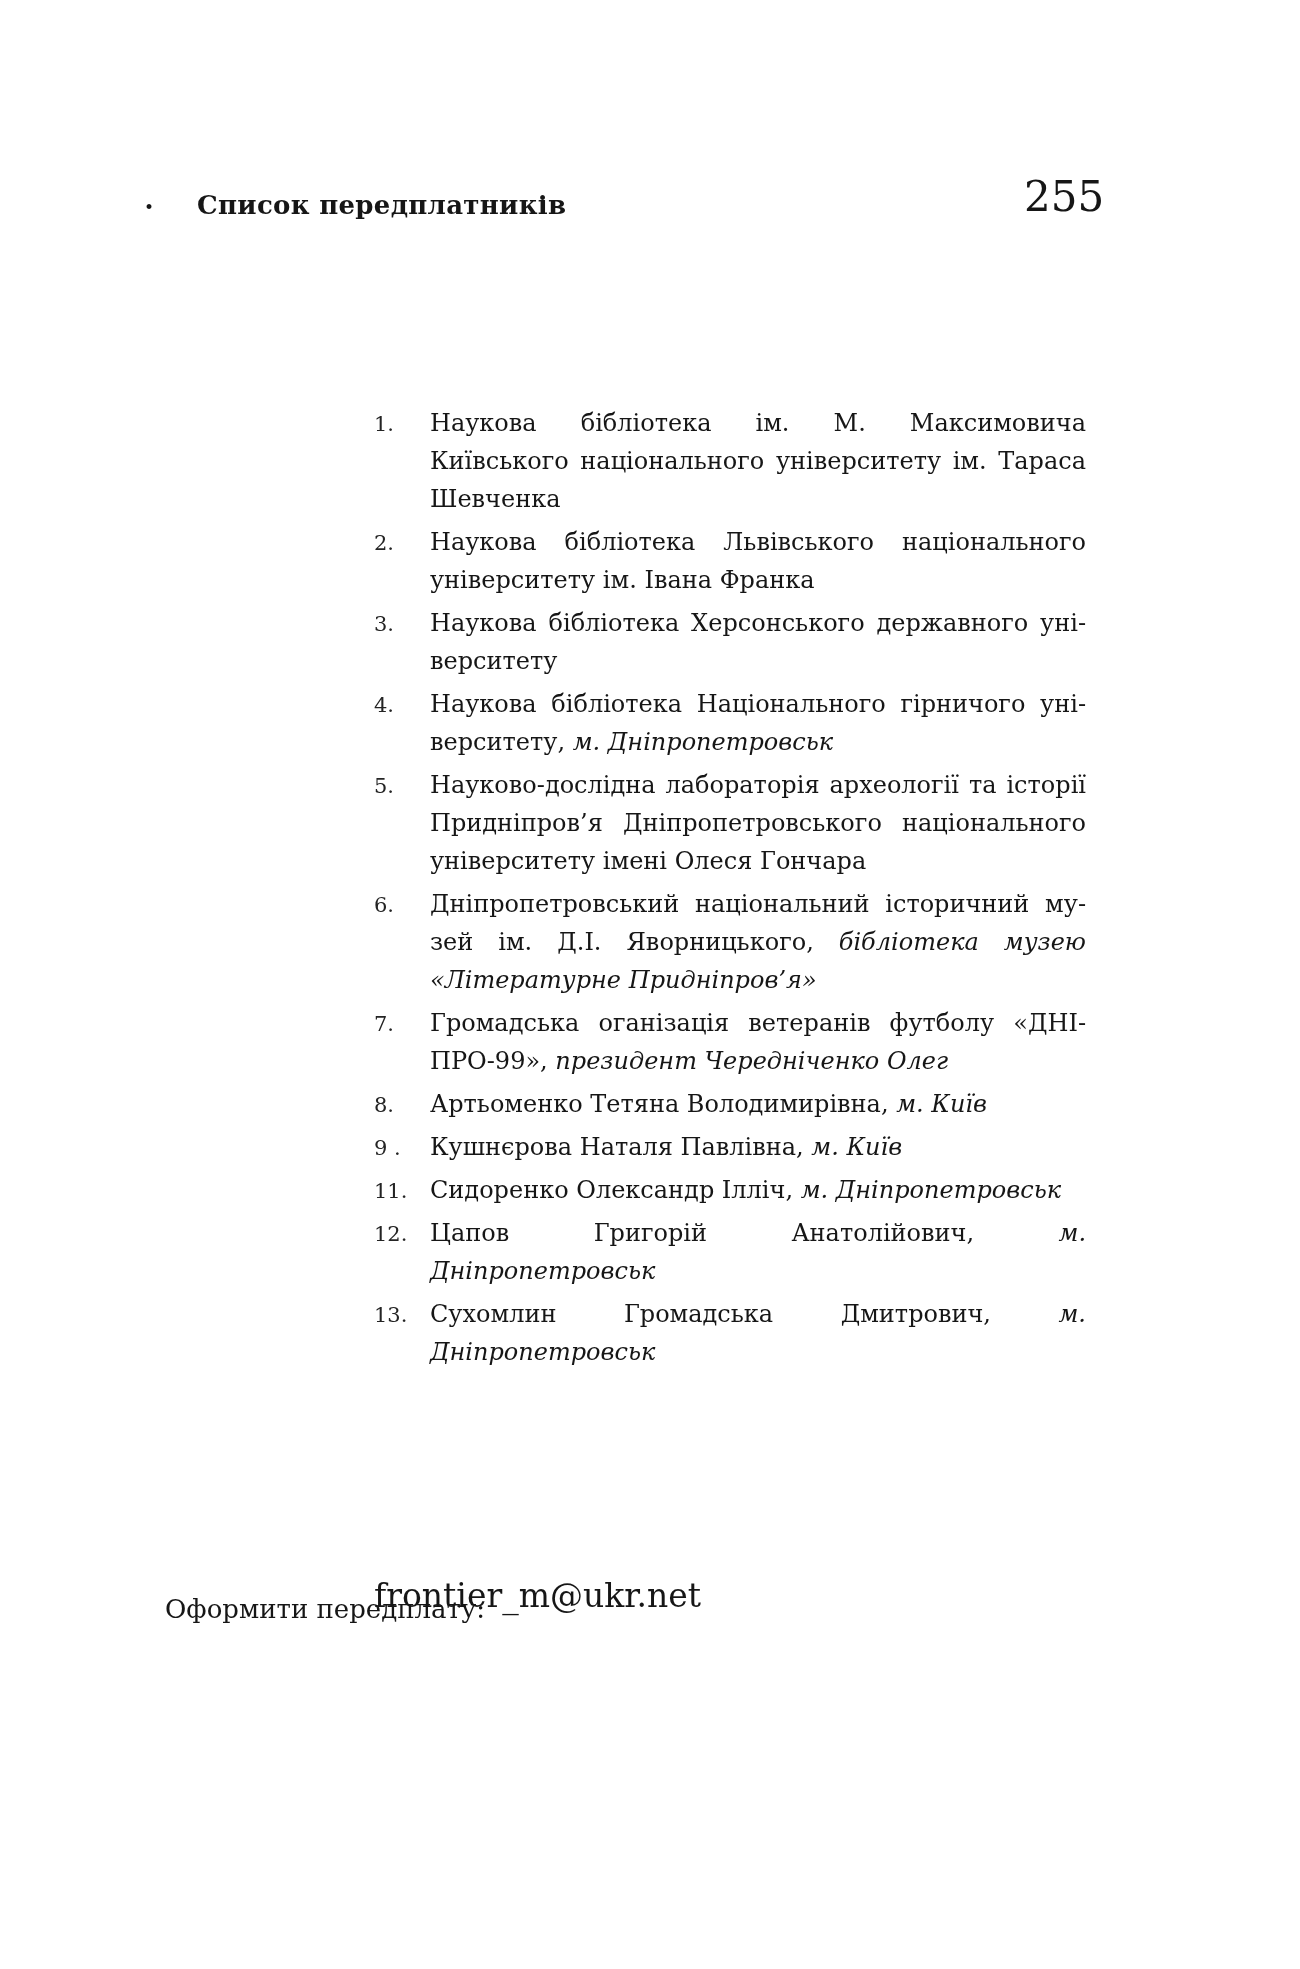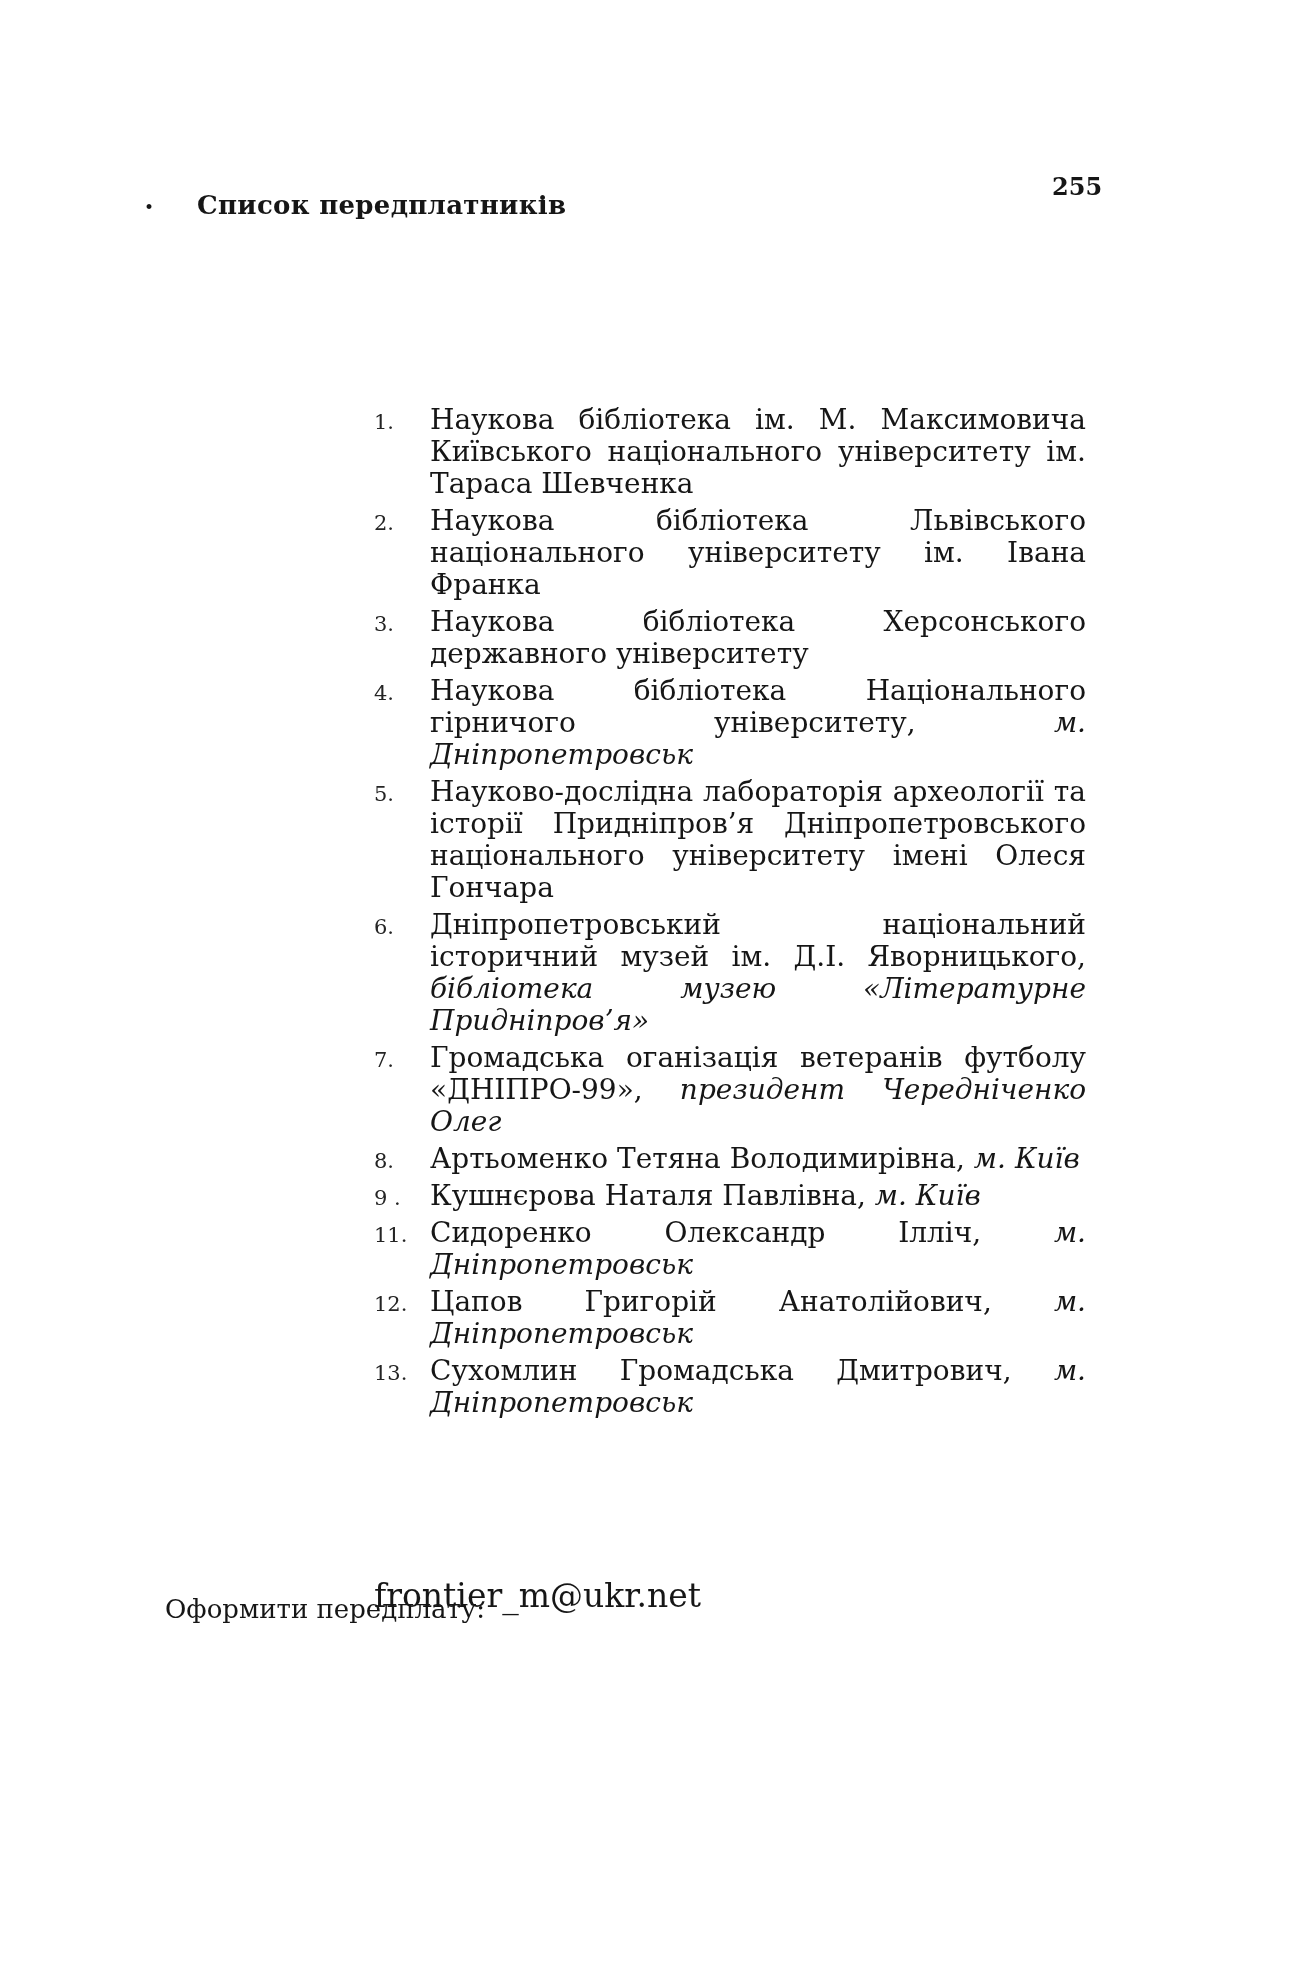--- a/index.html
+++ b/index.html
@@ -33,24 +33,24 @@
     top: 2px;
   }
   .header-title {
     font-weight: bold;
     font-size: 26px;
     letter-spacing: 0.3px;
     margin-left: 28px;
   }
   .page-number {
     position: absolute;
-    left: 1052px;
+    left: 1024px;
     top: 172px;
-    font-size: 24px;
-    font-weight: bold;
+    font-size: 42px;
+    font-weight: normal;
   }
 
   
   .subscriber-list {
     position: absolute;
     left: 374px;
     top: 404px;
     width: 712px;
     margin: 0;
     padding: 0;
@@ -62,22 +62,22 @@
     margin: 0 0 5px 0;
   }
   .num {
     flex: 0 0 56px;
     width: 56px;
     font-size: 21px;
     color: #242424;
   }
   .body-text {
     flex: 1 1 auto;
-    font-size: 28px;
-    line-height: 32px;
+    font-size: 24px;
+    line-height: 38px;
     text-align: justify;
     hyphens: manual;
     -webkit-hyphens: manual;
   }
   .loc {
     font-style: italic;
   }
 
   
   .footer-label {

